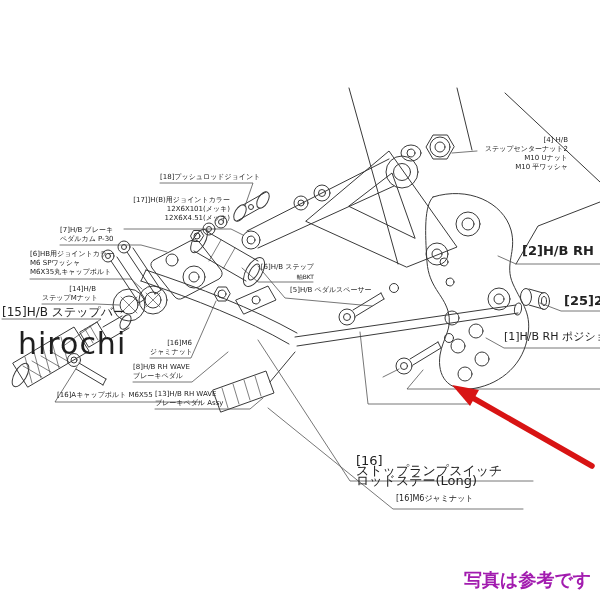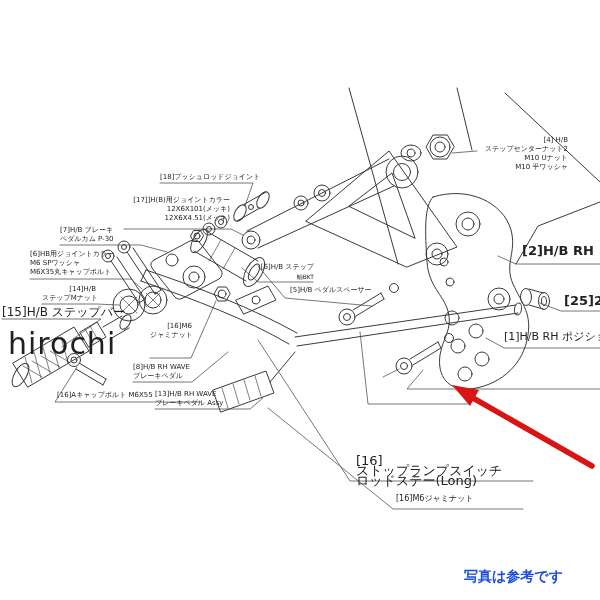--- a/index.html
+++ b/index.html
@@ -10,22 +10,22 @@
   svg .ld{stroke:#4a4a4a;stroke-width:.75;}
   svg .thin{stroke-width:.65;}
   svg .arrowline{stroke:#d81414;stroke-width:5.5;}
   svg .arrowhead{fill:#d81414;stroke:none;}
   .lbl{position:absolute;font-size:7px;line-height:9px;color:#222;white-space:nowrap;}
   .lbl span{display:block;}
   .r{text-align:right;}
   .c{text-align:right;}
   .f11{font-size:11px;line-height:13px;}
   .f13{font-size:13px;line-height:15px;font-weight:600;}
-  #watermark{position:absolute;left:8px;top:326px;font-size:30px;color:#1f1f1f;letter-spacing:1px;}
-  #caption{position:absolute;left:464px;top:568px;font-size:14px;font-weight:bold;color:#1d4ed8;}
+  #watermark{position:absolute;left:18px;top:326px;font-size:30px;color:#1f1f1f;letter-spacing:1px;}
+  #caption{position:absolute;left:464px;top:568px;font-size:18px;font-weight:bold;color:#a21caf;}
 </style>
 </head>
 <body>
 
 <div id="stage">
 
 <svg width="600" height="600" viewBox="0 0 600 600">
 
   <g>
     <line x1="349" y1="88" x2="398" y2="264"></line>
@@ -252,21 +252,21 @@
 
 <div class="lbl c" style="left:42px;top:285px;width:54px">
       <span>[14]H/B</span>
       <span>ステップMナット</span>
     </div>
 
 <div class="lbl" style="left:2px;top:308px;font-size:12px">
       <span>[15]H/B ステップバー</span>
     </div>
 
-<div class="lbl c" style="left:150px;top:322px;width:42px">
+<div class="lbl c" style="left:150px;top:339px;width:42px">
       <span>[16]M6</span>
       <span>ジャミナット</span>
     </div>
 
 <div class="lbl" style="left:133px;top:363px">
       <span>[8]H/B RH WAVE</span>
       <span>ブレーキペダル</span>
     </div>
 
 <div class="lbl" style="left:57px;top:391px">

